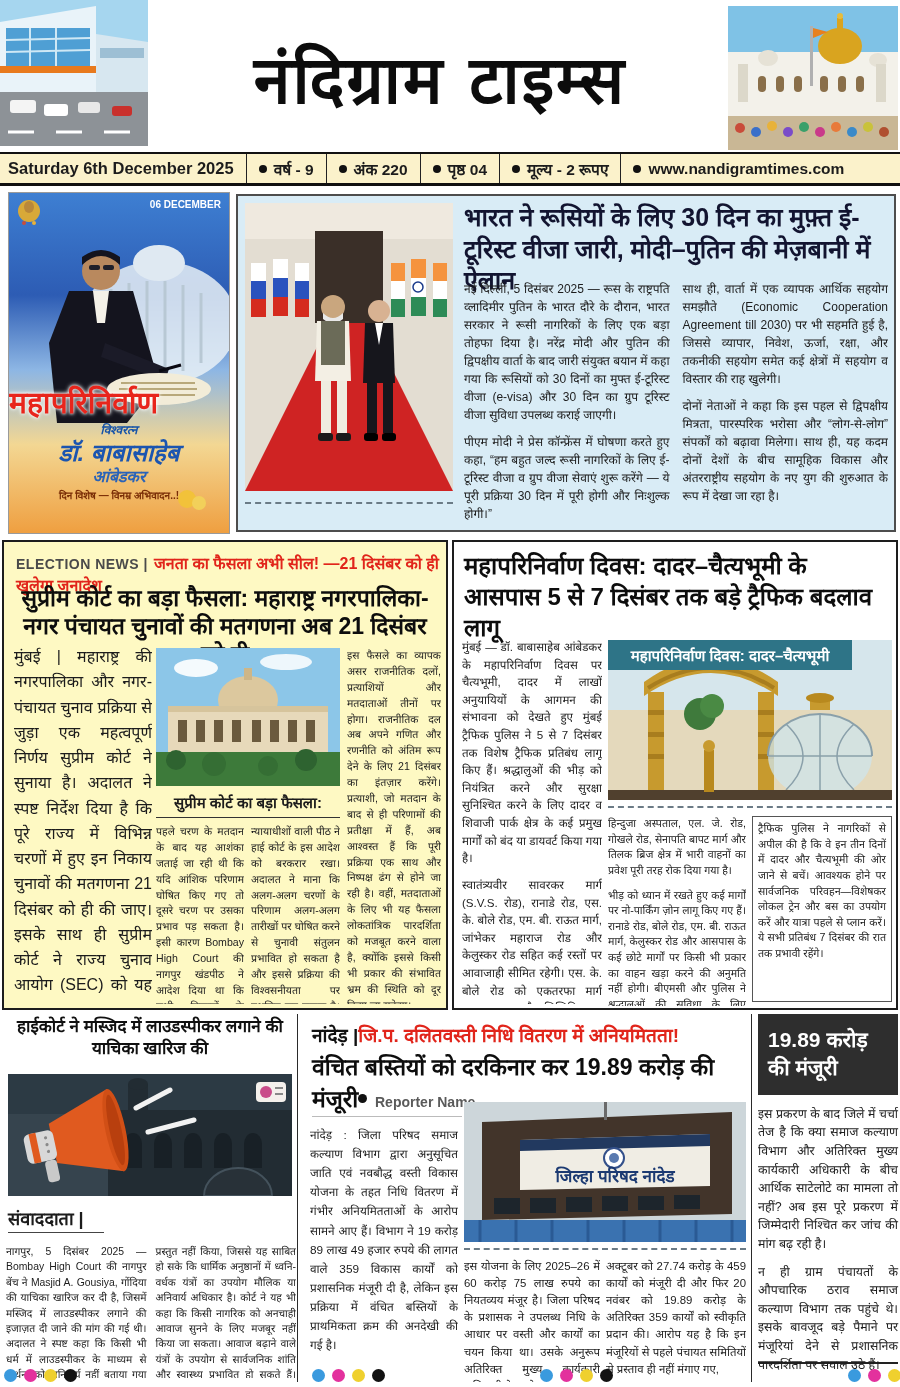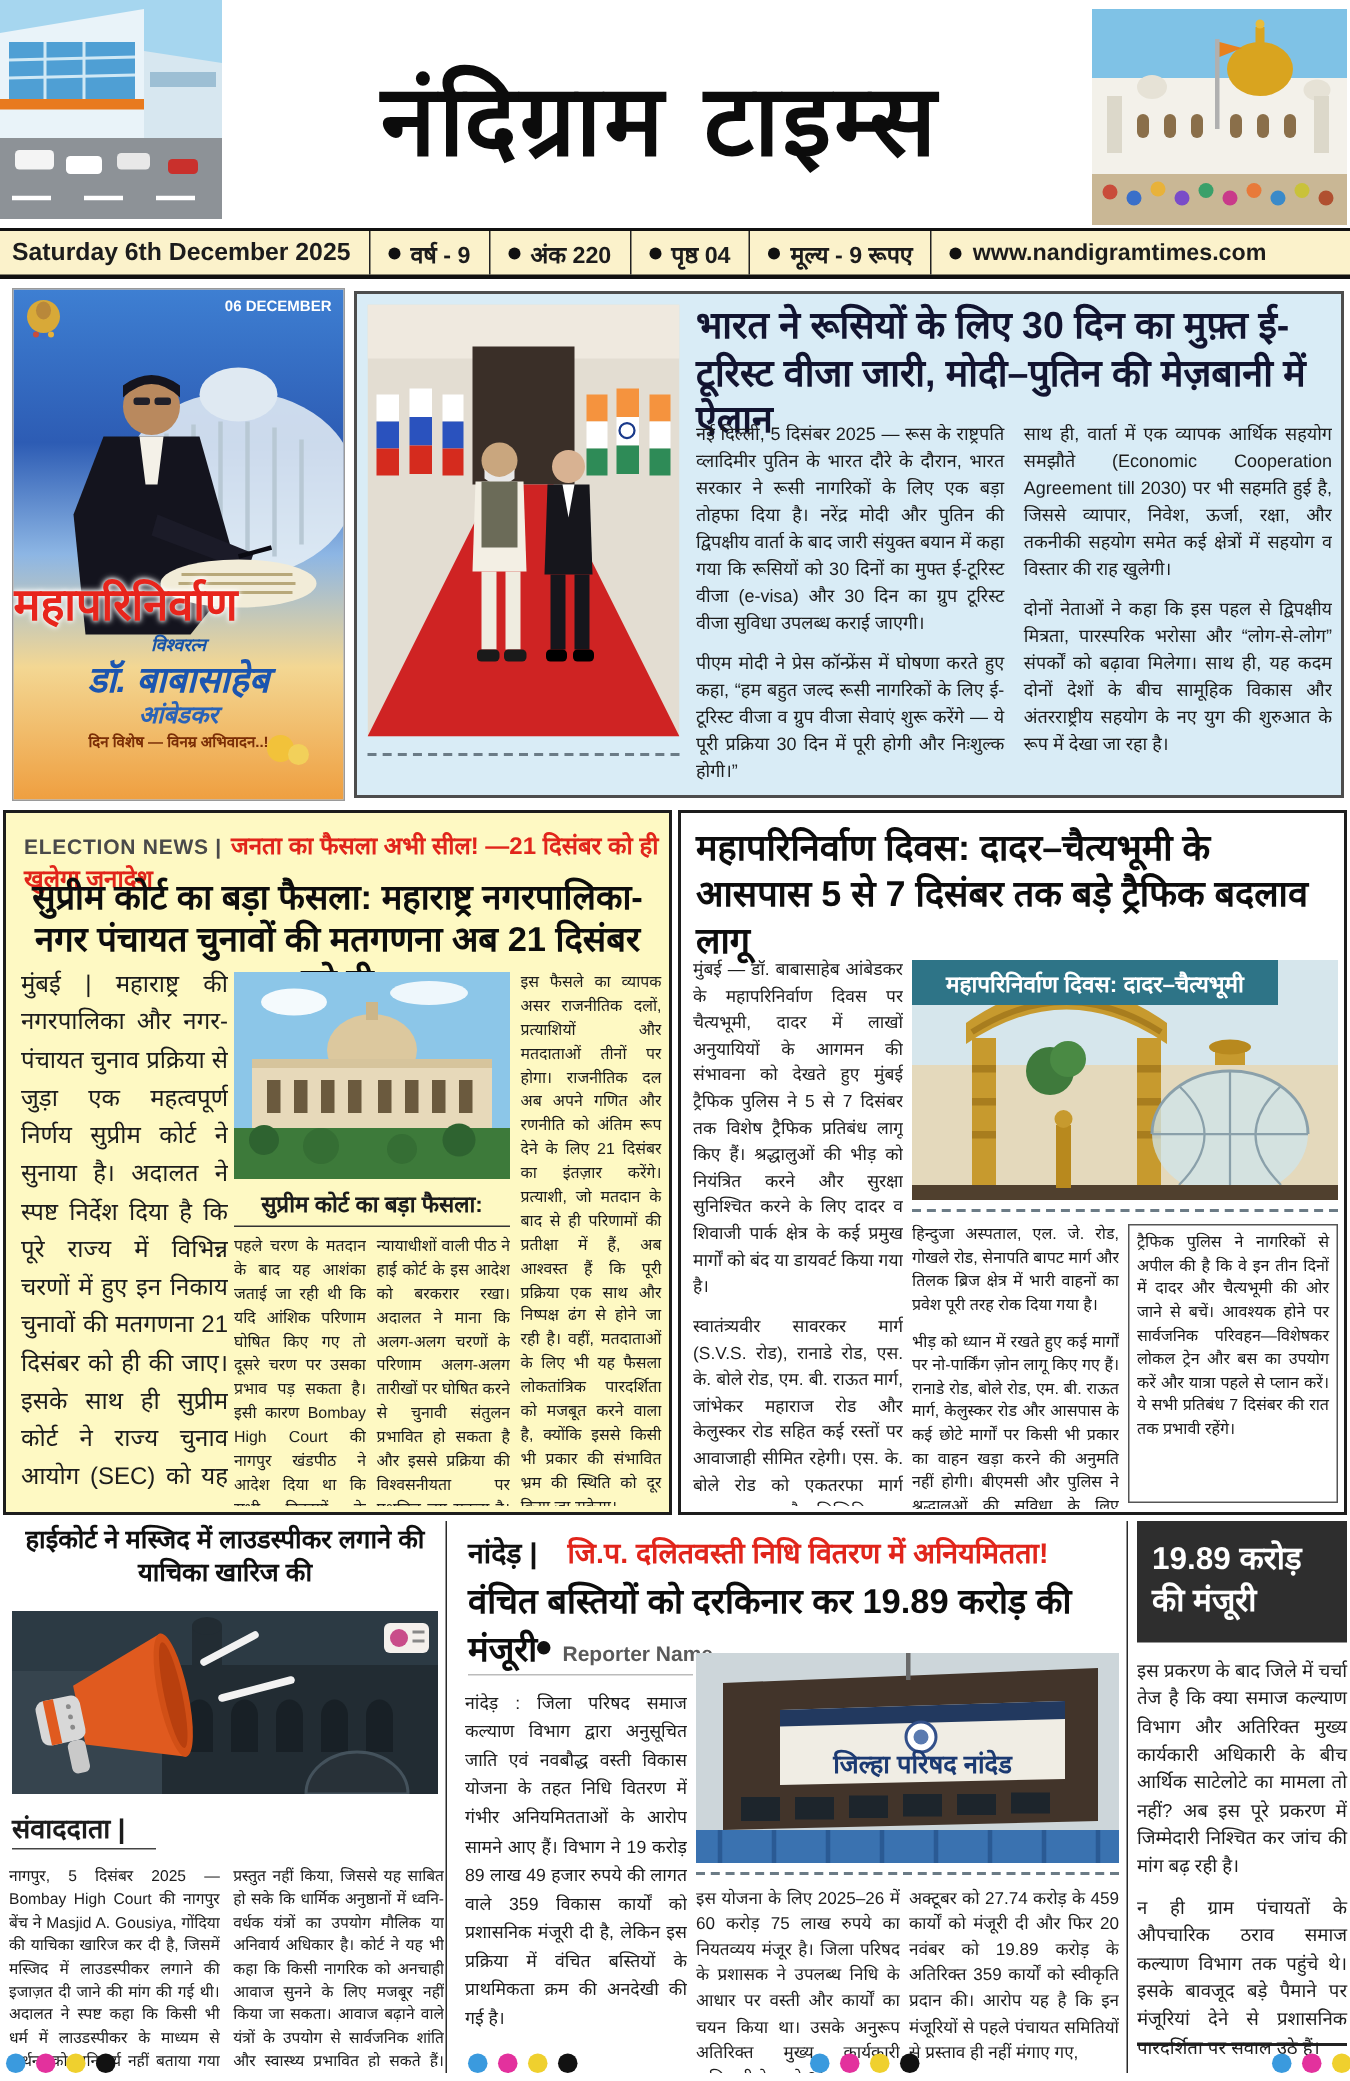--- a/index.html
+++ b/index.html
@@ -61,21 +61,21 @@
   
   .mbox{left:2px;top:1014px;width:296px;height:368px;border-right:1.5px solid #2a2a2a;box-sizing:border-box;}
   .mbox .head{position:absolute;left:4px;top:2px;width:288px;text-align:center;font-size:17px;line-height:1.3;font-weight:800;color:#101010;}
   .mimg{position:absolute;left:6px;top:60px;width:284px;height:122px;}
   .mbyline{position:absolute;left:6px;top:192px;font-size:18px;font-weight:800;}
   .mbyline-rule{position:absolute;left:6px;top:218px;width:96px;border-bottom:1.5px solid #444;}
   .mcols{position:absolute;left:4px;top:230px;width:290px;height:134px;display:flex;gap:9px;overflow:hidden;}
   .mcols .col{width:141px;font-size:10.4px;line-height:1.48;text-align:justify;}
   .fbox{left:302px;top:1014px;width:450px;height:368px;border-right:1.5px solid #2a2a2a;box-sizing:border-box;}
   .fbox .kicker{position:absolute;left:10px;top:8px;font-size:19px;font-weight:800;color:#111;}
-  .fbox .kicker .red{color:#e1251b;margin-left:20px;}
+  .fbox .kicker .red{color:#e1251b;margin-left:0;}
   .fbox .head{position:absolute;left:10px;top:36px;width:436px;font-size:23px;font-weight:800;color:#0d0d0d;}
   .freporter{position:absolute;left:12px;top:80px;display:flex;align-items:flex-start;gap:8px;font-size:14px;font-weight:700;color:#5a5a5a;margin-left:44px;}
   .freporter .dot-b{width:9px;height:9px;}
   .frule{position:absolute;left:10px;top:102px;width:150px;border-bottom:1px solid #bbb;}
   .fcol1{position:absolute;left:8px;top:112px;width:148px;height:256px;font-size:11.8px;line-height:1.62;text-align:justify;overflow:hidden;}
   .fimg{position:absolute;left:162px;top:88px;width:282px;height:140px;}
   .fdash{position:absolute;left:162px;top:234px;width:282px;}
   .fcol2{position:absolute;left:162px;top:244px;width:136px;height:124px;font-size:11.4px;line-height:1.5;text-align:justify;overflow:hidden;}
   .fcol3{position:absolute;left:304px;top:244px;width:140px;height:124px;font-size:11.4px;line-height:1.5;text-align:justify;overflow:hidden;}
   .sbar{left:758px;top:1014px;width:140px;height:350px;border-bottom:2px solid #222;box-sizing:border-box;}
@@ -165,21 +165,21 @@
     <div class="seg">
         <span class="dot-b"></span>
         <span>अंक 220</span>
       </div>
     <div class="seg">
         <span class="dot-b"></span>
         <span>पृष्ठ 04</span>
       </div>
     <div class="seg">
         <span class="dot-b"></span>
-        <span>मूल्य - 9 रूपए</span>
+        <span>मूल्य - 2 रूपए</span>
       </div>
     <div class="seg">
         <span class="dot-b"></span>
         <span>www.nandigramtimes.com</span>
       </div>
   </div>
 
   <div class="abs poster">
     <svg class="ni" width="220" height="340" viewBox="0 0 220 340" style="position:absolute;left:0;top:0;">
       <ellipse cx="150" cy="130" rx="78" ry="62" fill="#e8f0f6" opacity="0.85"></ellipse>

